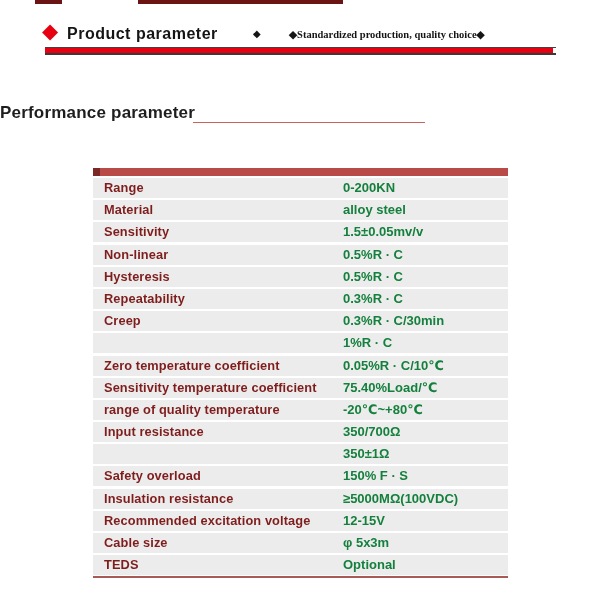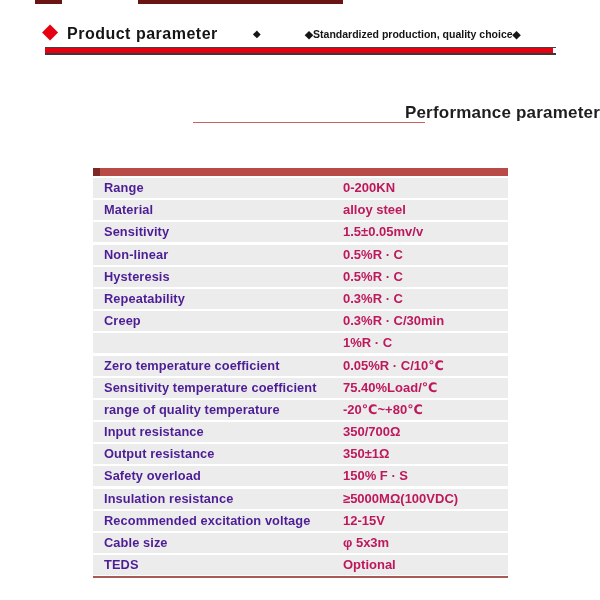--- a/index.html
+++ b/index.html
@@ -11,43 +11,43 @@
   .top-cut.seg1{left:35px;width:27px;}
   .top-cut.seg2{left:138px;width:205px;}
 
   
   .diamond-big{position:absolute;left:42px;top:21px;font-size:21px;line-height:21px;
     color:#e60012;font-family:"DejaVu Sans",sans-serif;}
   .header-title{position:absolute;left:67px;top:25px;font-family:Liberation Sans, sans-serif;
     font-size:16px;font-weight:600;letter-spacing:0.5px;color:#151515;white-space:nowrap;}
   .diamond-small{position:absolute;left:253px;top:29px;font-size:10px;line-height:10px;
     color:#151515;font-family:"DejaVu Sans",sans-serif;}
-  .tagline{position:absolute;left:305px;top:28px;font-family:Liberation Sans, sans-serif;
+  .tagline{position:absolute;left:289px;top:28px;font-family:Liberation Serif, serif;
     font-size:10.5px;font-weight:600;letter-spacing:0;color:#151515;white-space:nowrap;}
 
   
   .rule{position:absolute;left:45px;top:47px;width:511px;}
   .rule .t{height:1.3px;background:#434343;}
   .rule .r{height:4.6px;background:#e60012;width:508px;}
   .rule .b{height:1.7px;background:#3a3a3a;}
 
   
-  .perf-title{position:absolute;left:0;top:103px;width:600px;text-align:right;
+  .perf-title{position:absolute;left:0;top:103px;width:600px;text-align:left;
     font-size:17px;font-weight:bold;color:#1e1e1e;letter-spacing:0.2px;}
   .perf-underline{position:absolute;left:193px;top:122px;width:232px;height:1.3px;background:#c9635e;}
 
   
   .spec-table{position:absolute;left:93px;top:168px;width:415px;}
   .thead-bar{position:relative;height:8px;background:#b84a47;margin-bottom:2px;}
   .thead-bar .cap{position:absolute;left:0;top:0;width:7px;height:8px;background:#7c2826;}
   .spec-row{position:relative;height:20px;background:#ececec;margin-bottom:2.2px;}
   .spec-row .lbl{position:absolute;left:11px;top:0;line-height:20px;font-size:12.8px;
-    font-weight:bold;color:#4c1d95;letter-spacing:0.1px;white-space:nowrap;}
+    font-weight:bold;color:#7f1d1d;letter-spacing:0.1px;white-space:nowrap;}
   .spec-row .val{position:absolute;left:250px;top:0;line-height:20px;font-size:13px;
-    font-weight:bold;color:#be185d;white-space:nowrap;}
+    font-weight:bold;color:#15803d;white-space:nowrap;}
   .table-bottom{position:absolute;left:93px;top:576px;width:415px;height:2px;background:#a85a55;}
 </style>
 </head>
 <body>
 
 <div class="page">
 
   <div class="top-cut seg1"></div>
   <div class="top-cut seg2"></div>
 
@@ -111,21 +111,20 @@
         </div>
         <div class="spec-row">
           <span class="lbl">range of quality temperature</span>
           <span class="val">-20℃~+80℃</span>
         </div>
         <div class="spec-row">
           <span class="lbl">Input resistance</span>
           <span class="val">350/700Ω</span>
         </div>
         <div class="spec-row">
-          <span class="lbl">Output resistance</span>
           <span class="val">350±1Ω</span>
         </div>
         <div class="spec-row">
           <span class="lbl">Safety overload</span>
           <span class="val">150% F · S</span>
         </div>
         <div class="spec-row">
           <span class="lbl">Insulation resistance</span>
           <span class="val">≥5000MΩ(100VDC)</span>
         </div>

